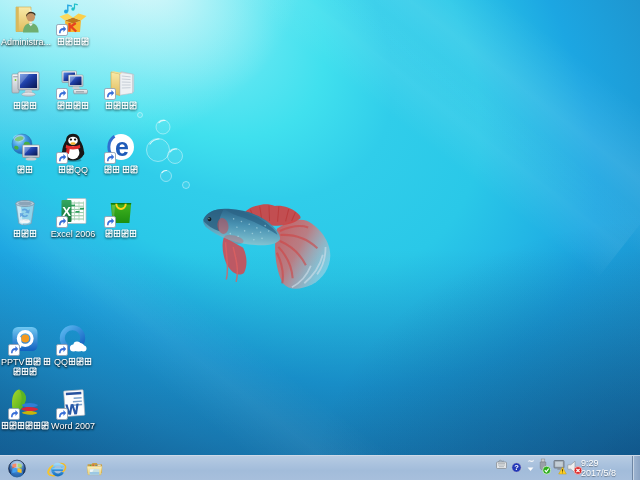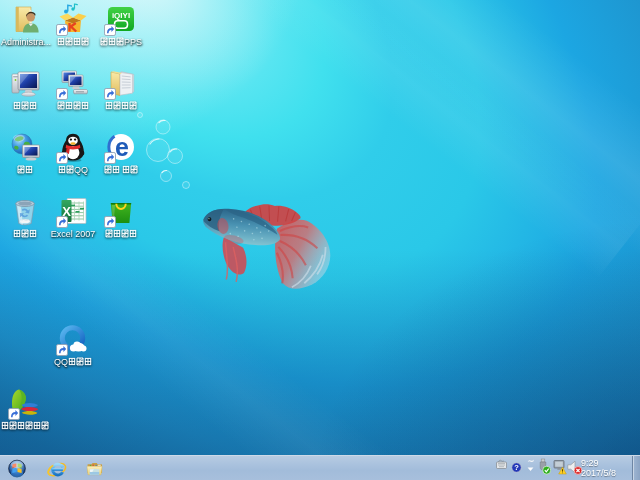--- a/index.html
+++ b/index.html
@@ -358,33 +358,20 @@
       <svg class="sc" width="12" height="12">
         <use href="#sc"></use>
       </svg>
       <div class="lbl"><svg width="32" height="9">
           <use href="#cj" width="8" height="9"></use>
           <use href="#cj2" x="8" width="8" height="9"></use>
           <use href="#cj" x="16" width="8" height="9"></use>
           <use href="#cj2" x="24" width="8" height="9"></use>
         </svg></div>
     </div>
-<div class="icon" style="left:97px;top:3px">
-      <svg class="main" width="32" height="32">
-        <use href="#pps"></use>
-      </svg>
-      <svg class="sc" width="12" height="12">
-        <use href="#sc"></use>
-      </svg>
-      <div class="lbl"><svg width="24" height="9">
-          <use href="#cj2" width="8" height="9"></use>
-          <use href="#cj" x="8" width="8" height="9"></use>
-          <use href="#cj2" x="16" width="8" height="9"></use>
-        </svg>PPS</div>
-    </div>
 <div class="icon" style="left:1px;top:67px">
       <svg class="main" width="32" height="32">
         <use href="#pc"></use>
       </svg>
       <div class="lbl"><svg width="24" height="9">
           <use href="#cj" width="8" height="9"></use>
           <use href="#cj2" x="8" width="8" height="9"></use>
           <use href="#cj" x="16" width="8" height="9"></use>
         </svg></div>
     </div>
@@ -462,36 +449,54 @@
           <use href="#cj" x="16" width="8" height="9"></use>
         </svg></div>
     </div>
 <div class="icon" style="left:49px;top:195px">
       <svg class="main" width="32" height="32">
         <use href="#excel"></use>
       </svg>
       <svg class="sc" width="12" height="12">
         <use href="#sc"></use>
       </svg>
-      <div class="lbl">Excel 2007</div>
+      <div class="lbl">Excel 2006</div>
     </div>
 <div class="icon" style="left:97px;top:195px">
       <svg class="main" width="32" height="32">
         <use href="#bag"></use>
       </svg>
       <svg class="sc" width="12" height="12">
         <use href="#sc"></use>
       </svg>
       <div class="lbl"><svg width="32" height="9">
           <use href="#cj2" width="8" height="9"></use>
           <use href="#cj" x="8" width="8" height="9"></use>
           <use href="#cj2" x="16" width="8" height="9"></use>
           <use href="#cj" x="24" width="8" height="9"></use>
         </svg></div>
     </div>
+<div class="icon" style="left:1px;top:323px">
+      <svg class="main" width="32" height="32">
+        <use href="#pptv"></use>
+      </svg>
+      <svg class="sc" width="12" height="12">
+        <use href="#sc"></use>
+      </svg>
+      <div class="lbl">PPTV<svg width="16" height="9">
+          <use href="#cj" width="8" height="9"></use>
+          <use href="#cj2" x="8" width="8" height="9"></use>
+        </svg> <svg width="8" height="9">
+          <use href="#cj" width="8" height="9"></use>
+        </svg><br><svg width="24" height="9">
+          <use href="#cj2" width="8" height="9"></use>
+          <use href="#cj" x="8" width="8" height="9"></use>
+          <use href="#cj2" x="16" width="8" height="9"></use>
+        </svg></div>
+    </div>
 <div class="icon" style="left:49px;top:323px">
       <svg class="main" width="32" height="32">
         <use href="#qqbr"></use>
       </svg>
       <svg class="sc" width="12" height="12">
         <use href="#sc"></use>
       </svg>
       <div class="lbl">QQ<svg width="24" height="9">
           <use href="#cj" width="8" height="9"></use>
           <use href="#cj2" x="8" width="8" height="9"></use>
@@ -506,20 +511,29 @@
         <use href="#sc"></use>
       </svg>
       <div class="lbl"><svg width="48" height="9">
           <use href="#cj" width="8" height="9"></use>
           <use href="#cj2" x="8" width="8" height="9"></use>
           <use href="#cj" x="16" width="8" height="9"></use>
           <use href="#cj2" x="24" width="8" height="9"></use>
           <use href="#cj" x="32" width="8" height="9"></use>
           <use href="#cj2" x="40" width="8" height="9"></use>
         </svg></div>
+    </div>
+<div class="icon" style="left:49px;top:387px">
+      <svg class="main" width="32" height="32">
+        <use href="#word"></use>
+      </svg>
+      <svg class="sc" width="12" height="12">
+        <use href="#sc"></use>
+      </svg>
+      <div class="lbl">Word 2007</div>
     </div>
 <div id="tb"></div>
 <svg class="tbi" style="left:5px;top:457px" width="24" height="23" viewBox="0 0 32 30.7">
       <use href="#orb"></use>
     </svg>
 <svg class="tbi" style="left:47px;top:459px" width="20" height="20" viewBox="0 0 32 32">
       <use href="#iebig"></use>
     </svg>
 <svg class="tbi" style="left:84px;top:458px" width="21" height="21" viewBox="0 0 32 32">
       <use href="#tbfold"></use>

